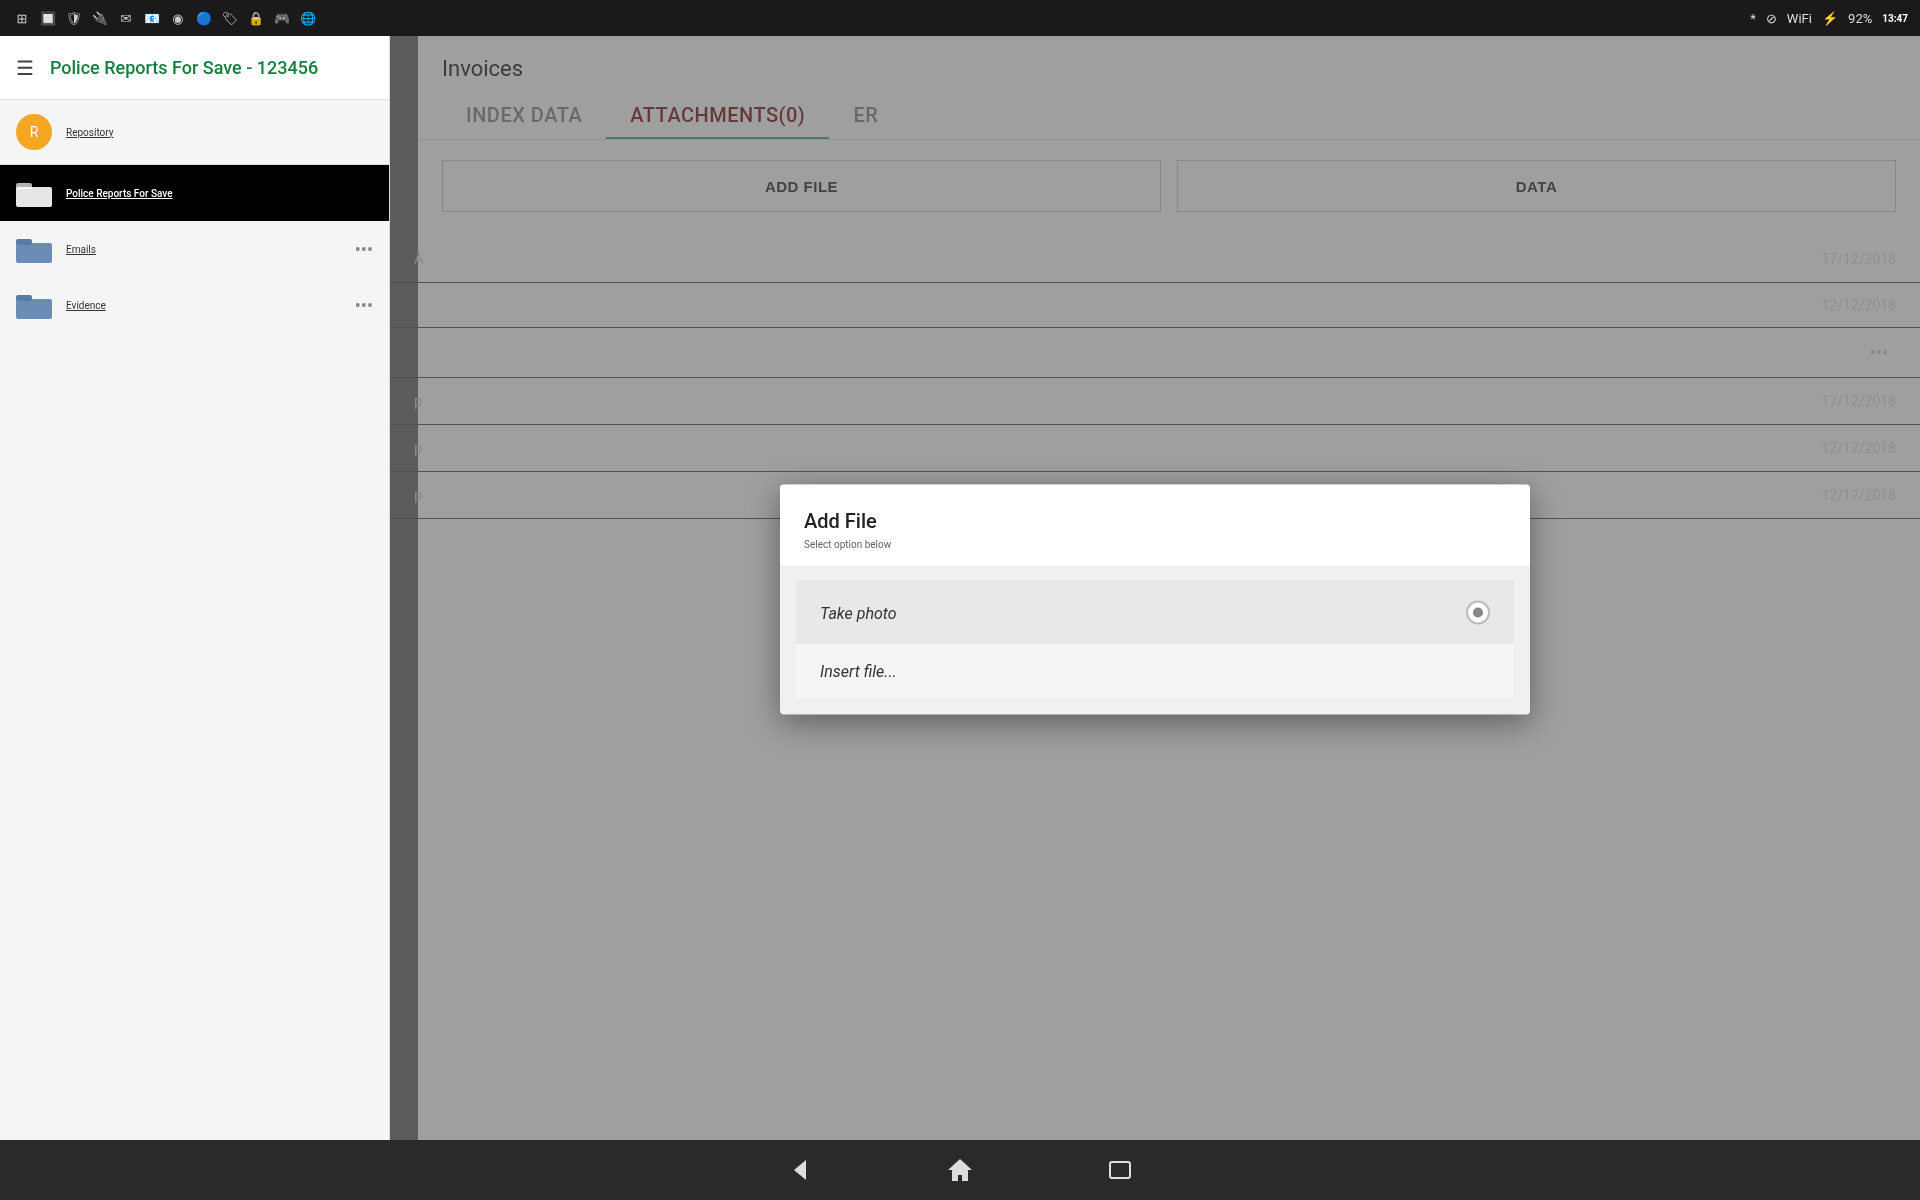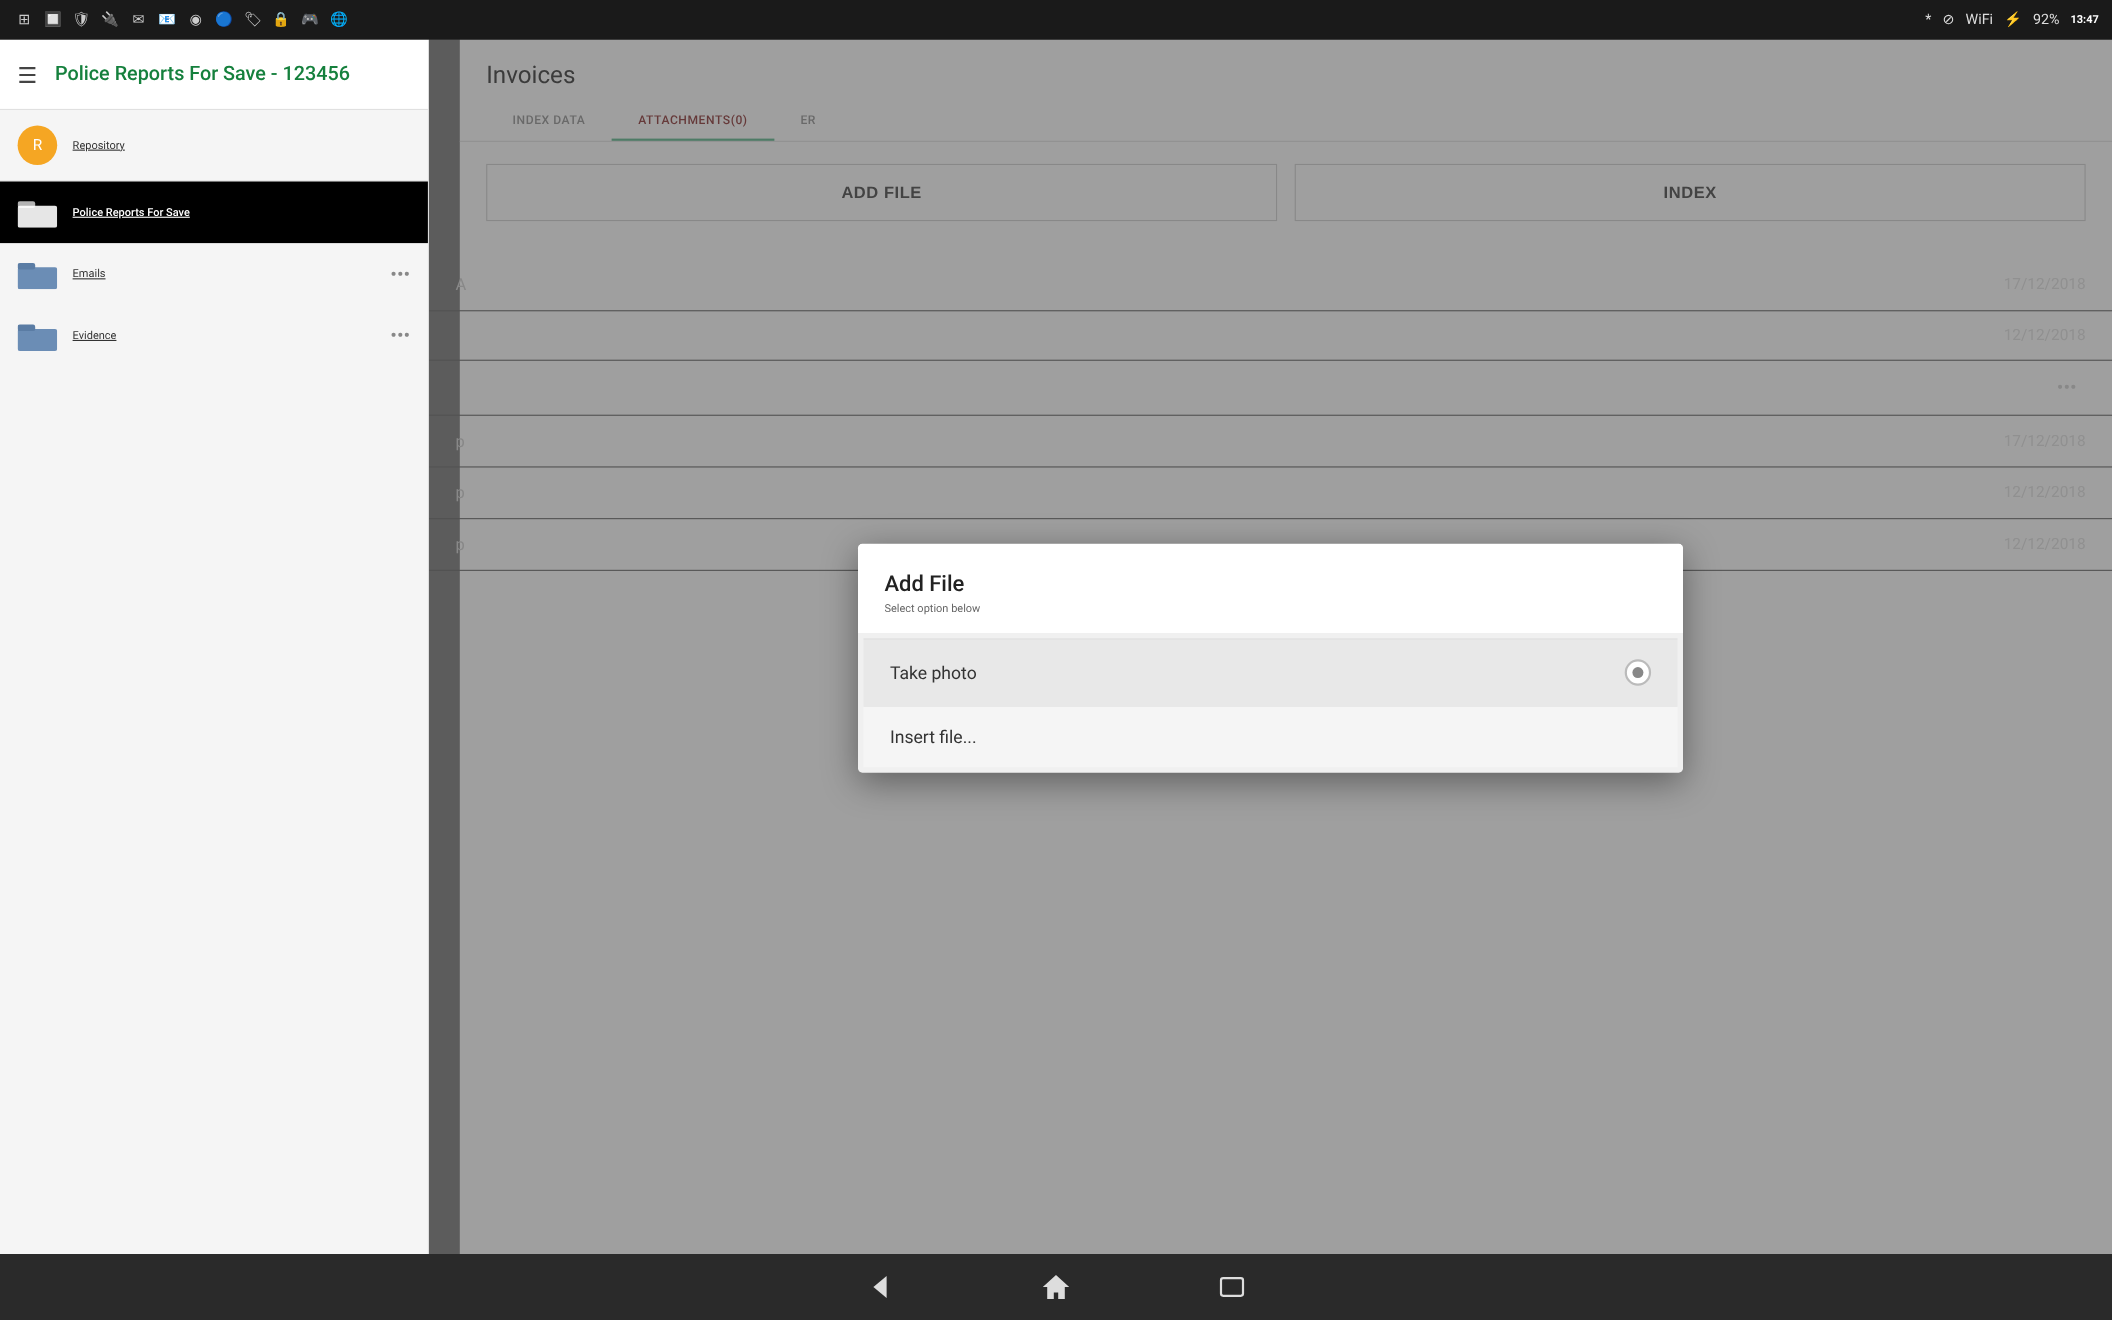--- a/index.html
+++ b/index.html
@@ -192,21 +192,21 @@
       margin-bottom: 12px;
     }
 
     .tabs {
       display: flex;
       gap: 0;
     }
 
     .tab {
       padding: 10px 24px;
-      font-size: 11px;
+      font-size: 20px;
       font-weight: 500;
       color: #888;
       cursor: pointer;
       border-bottom: 2px solid transparent;
       text-transform: uppercase;
       letter-spacing: 0.5px;
     }
 
     .tab.active {
       color: #7f1d1d;
@@ -256,21 +256,22 @@
       color: #222;
       margin-bottom: 6px;
     }
 
     .dialog-subtitle {
       font-size: 10px;
       color: #666;
     }
 
     .dialog-options {
-      padding: 5px;
+      padding: 16px;
+      font-style: italic;
     }
 
     .dialog-option {
       display: flex;
       align-items: center;
       padding: 18px 24px;
       cursor: pointer;
       border-top: 1px solid #e0e0e0;
       background: #f5f5f5;
       position: relative;
@@ -418,21 +419,21 @@
       <div class="invoices-header">
         <div class="invoices-title">Invoices</div>
         <div class="tabs">
           <div class="tab">INDEX DATA</div>
           <div class="tab active">ATTACHMENTS(0)</div>
           <div class="tab">ER</div>
         </div>
       </div>
       <div class="invoices-actions">
         <button class="action-btn">ADD FILE</button>
-        <button class="action-btn">INDEX</button>
+        <button class="action-btn">DATA</button>
       </div>
     </div>
 
     <div style="position:absolute;top:0;right:0;width:calc(100%);display:flex;flex-direction:column;padding-top:200px;">
       <div style="display:flex;justify-content:space-between;align-items:center;padding:14px 24px;border-bottom:1px solid #555;">
         <span style="color:#ccc;font-size:15px;">A</span>
         <span style="color:#ddd;font-size:14px;">17/12/2018</span>
       </div>
       <div style="display:flex;justify-content:flex-end;align-items:center;padding:14px 24px;border-bottom:1px solid #555;">
         <span style="color:#ddd;font-size:14px;">12/12/2018</span>

